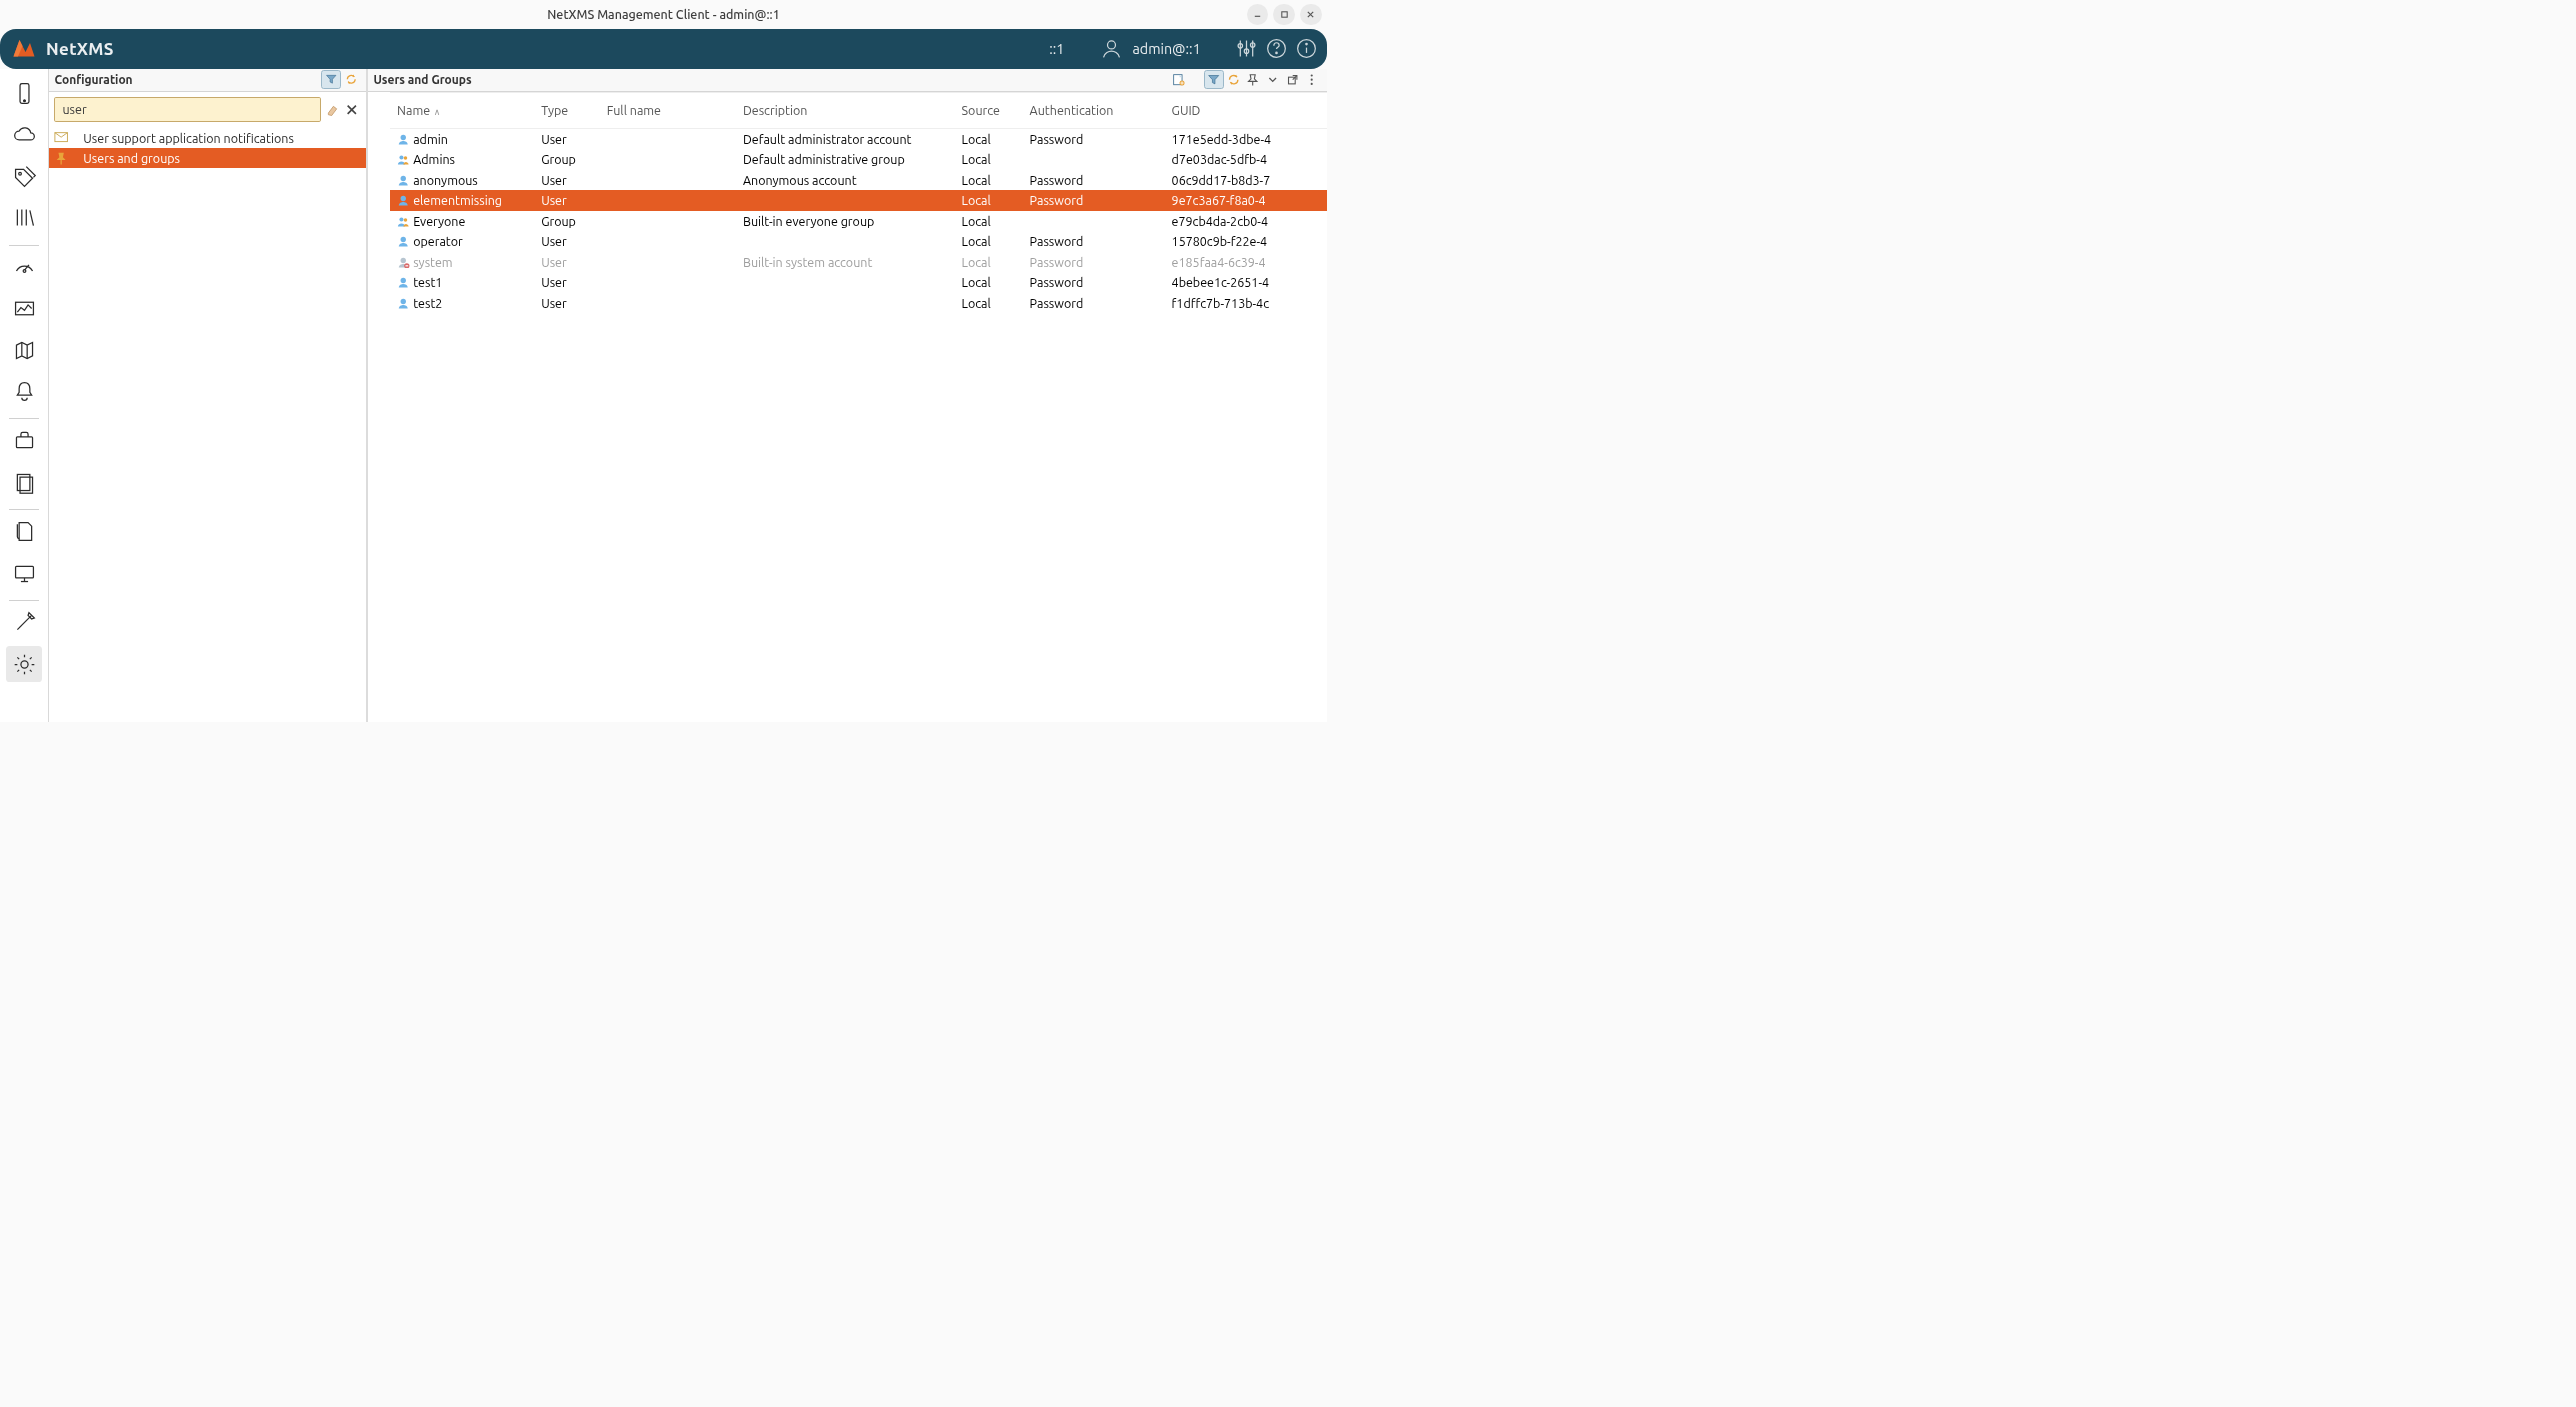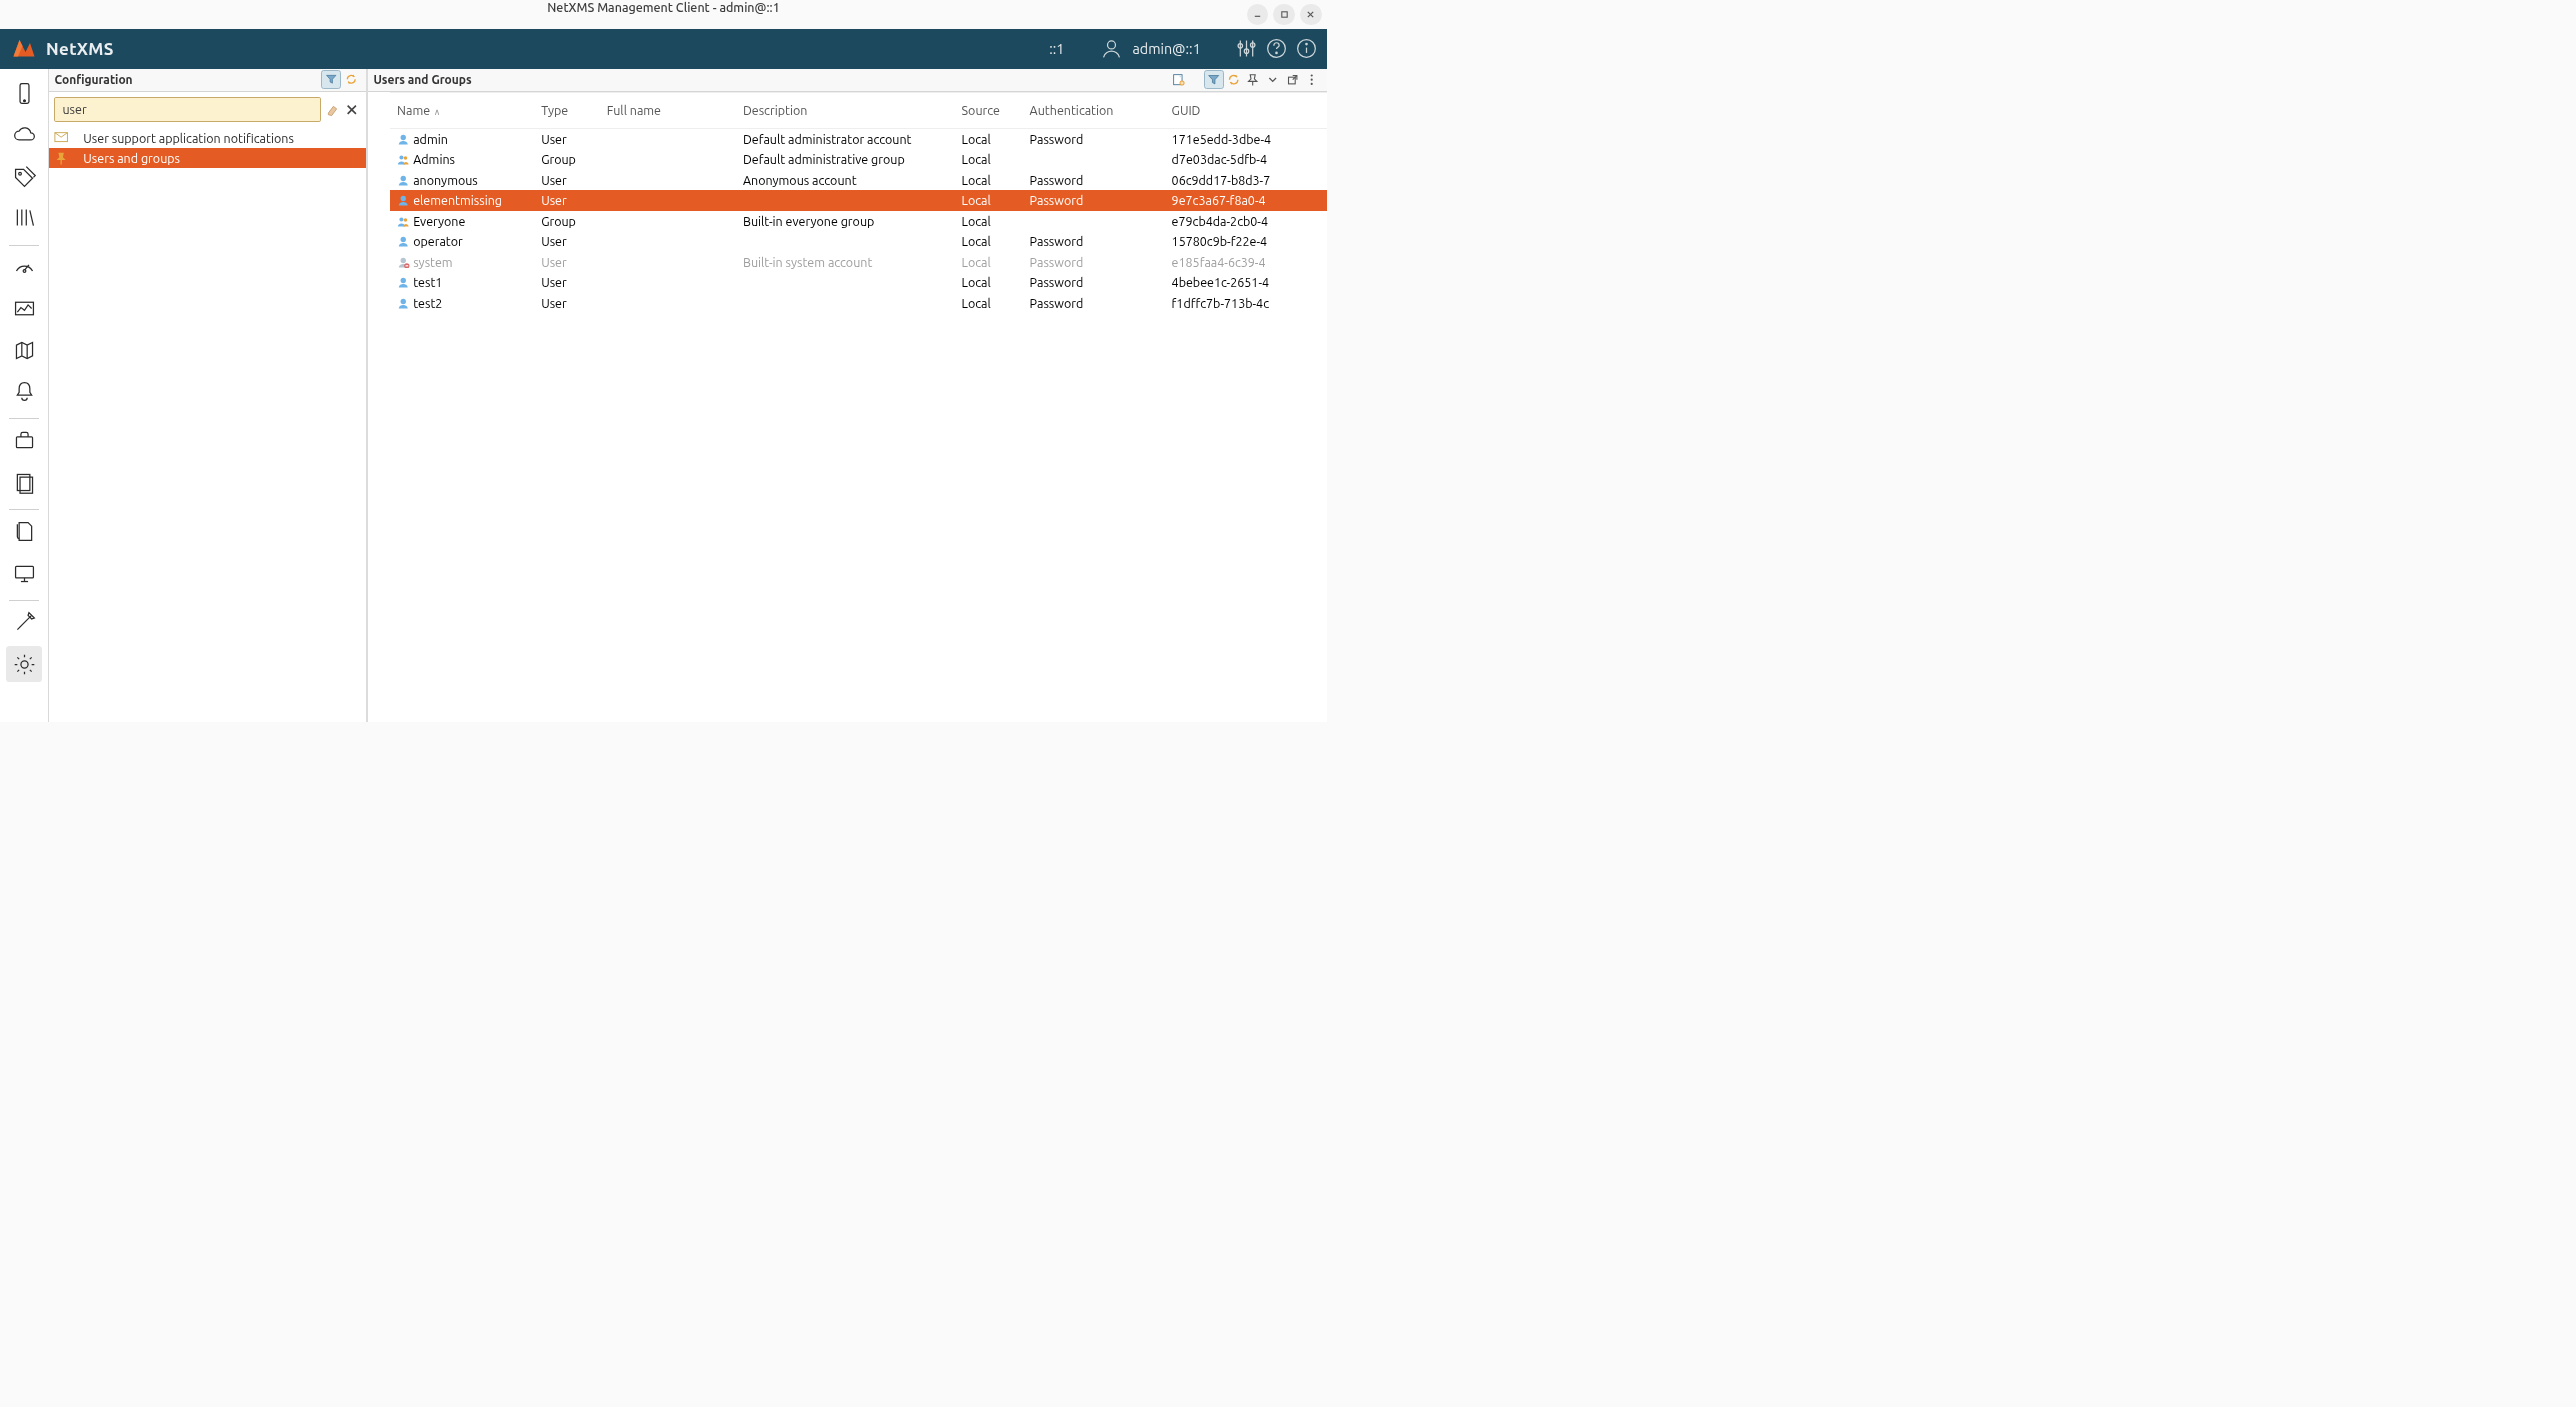--- a/index.html
+++ b/index.html
@@ -1,25 +1,25 @@
 <!DOCTYPE html>
 <html style="font-size:14.3px"><head>
 <meta charset="utf-8">
 <style>
 * { box-sizing: border-box; margin: 0; padding: 0; font-family: "Ubuntu", "Segoe UI", sans-serif; }
 body { background: #fafafa; width: 1327px; height: 722px; display: flex; flex-direction: column; overflow: hidden; }
 
 
-.titlebar { height: 28.6px; background: #fafafa; border-radius: 7.1px 7.1px 0 0; display: flex; justify-content: center; position: relative; color: #3d3d3d; font-size: 12.5px; font-weight: 500; }
+.titlebar { height: 28.6px; background: #fafafa; border-radius: 7.1px 7.1px 0 0; display: flex; align-items: center; justify-content: center; position: relative; color: #3d3d3d; font-size: 12.5px; font-weight: 500; }
 .titlebar .controls { position: absolute; right: 5.4px; top: 3.6px; display: flex; gap: 5.4px; }
 .titlebar .wbtn { width: 21.4px; height: 21.4px; border-radius: 50%; background: #eaeaea; display: flex; align-items: center; justify-content: center; font-size: 9.8px; cursor: pointer; color: #555; }
 .titlebar .wbtn svg { width: 9px; height: 9px; }
 
 
-.appbar { height: 40px; background: #1c495d; display: flex; align-items: center; padding: 0 9px; color: #eaeef0; }
+.appbar { height: 40px; background: #1c495d; display: flex; align-items: center; padding: 0 9px; color: #eaeef0; border-radius: 16px; }
 .appbar .logo { width: 30px; height: 30px; margin-right: 7.1px; }
 .appbar .brand { font-size: 17px; font-weight: 600; letter-spacing: 0.3px; }
 .appbar .spacer { flex: 1; }
 .appbar .session { font-size: 14.3px; margin-right: 36px; }
 .appbar .user { font-size: 14.3px; margin-right: 27px; display: flex; align-items: center; gap: 9px; }
 .appbar .hdr-icon { width: 23px; height: 23px; stroke: #cdd7db; fill: none; stroke-width: 1.4; }
 .appbar .hdr-btn { margin-left: 7.1px; cursor: pointer; display: flex; }
 
 
 .workspace { flex: 1; display: flex; background: #fff; min-height: 0; }

